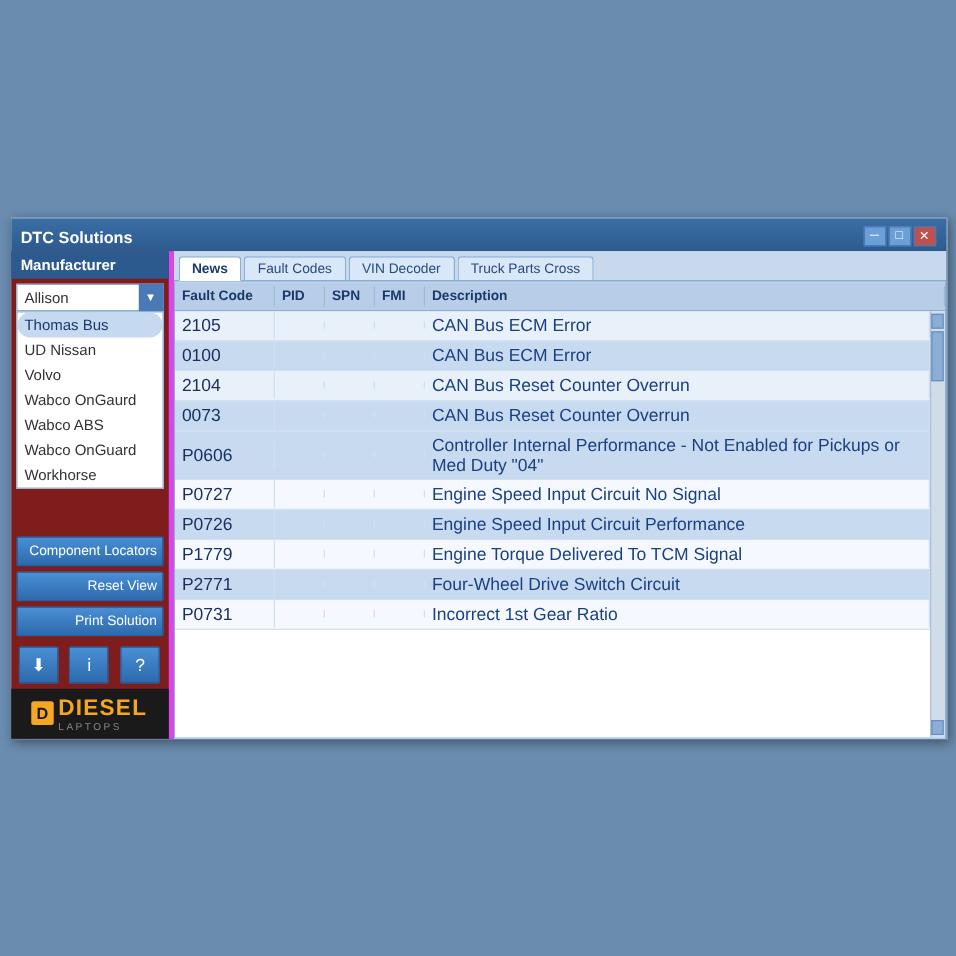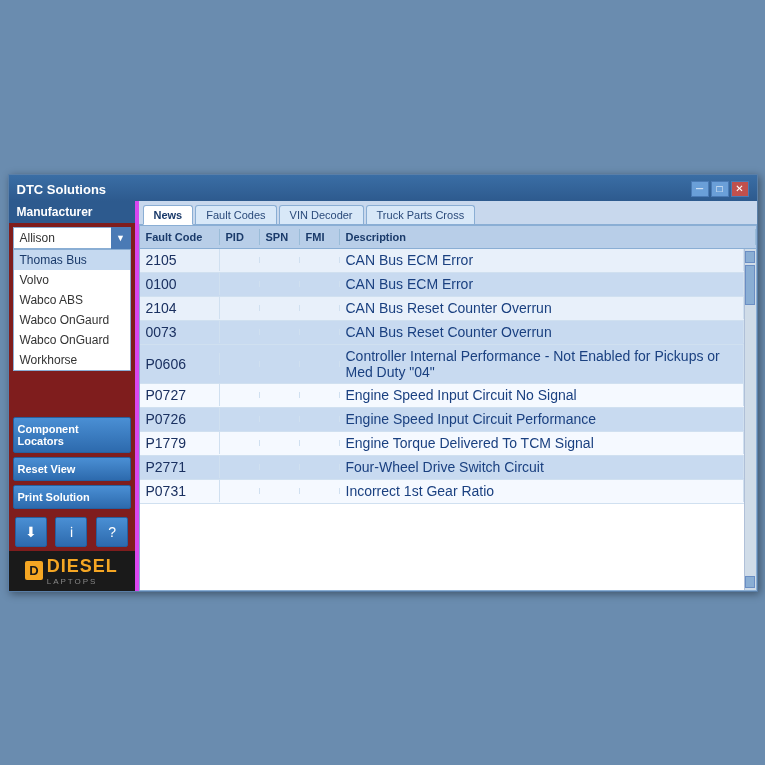--- a/index.html
+++ b/index.html
@@ -104,37 +104,38 @@
     }
     .dropdown-item {
       padding: 3px 6px;
       cursor: pointer;
       font-size: 12px;
       color: #333;
     }
     .dropdown-item.highlighted {
       background: #c5d9f0;
       color: #1a3a6a;
+      border-radius: 10px;
     }
     .sidebar-buttons {
       padding: 4px;
       display: flex;
       flex-direction: column;
       gap: 4px;
       margin-top: auto;
     }
     .sidebar-btn {
       background: linear-gradient(to bottom, #4a8fd4, #2d6aad);
       color: white;
       border: 1px solid #2560a0;
       padding: 5px 4px;
       font-size: 11px;
-      font-weight: bold;
-      cursor: pointer;
-      text-align: left;
+      font-weight: normal;
+      cursor: pointer;
+      text-align: right;
       border-radius: 2px;
     }
     .sidebar-icon-row {
       display: flex;
       justify-content: space-around;
       padding: 4px 2px;
     }
     .icon-btn {
       width: 32px;
       height: 30px;
@@ -290,23 +291,24 @@
     <div class="sidebar">
       <div class="manufacturer-label">Manufacturer</div>
 
       <div class="manufacturer-dropdown">
         <div class="manufacturer-select">Allison</div>
         <div class="dropdown-arrow">▼</div>
       </div>
 
       <div class="dropdown-list">
         <div class="dropdown-item highlighted">Thomas Bus</div>
+        <div class="dropdown-item">UD Nissan</div>
         <div class="dropdown-item">Volvo</div>
+        <div class="dropdown-item">Wabco OnGaurd</div>
         <div class="dropdown-item">Wabco ABS</div>
-        <div class="dropdown-item">Wabco OnGaurd</div>
         <div class="dropdown-item">Wabco OnGuard</div>
         <div class="dropdown-item">Workhorse</div>
       </div>
 
       <div style="flex:1;"></div>
 
       <div class="sidebar-buttons">
         <button class="sidebar-btn">Component Locators</button>
         <button class="sidebar-btn">Reset View</button>
         <button class="sidebar-btn">Print Solution</button>

